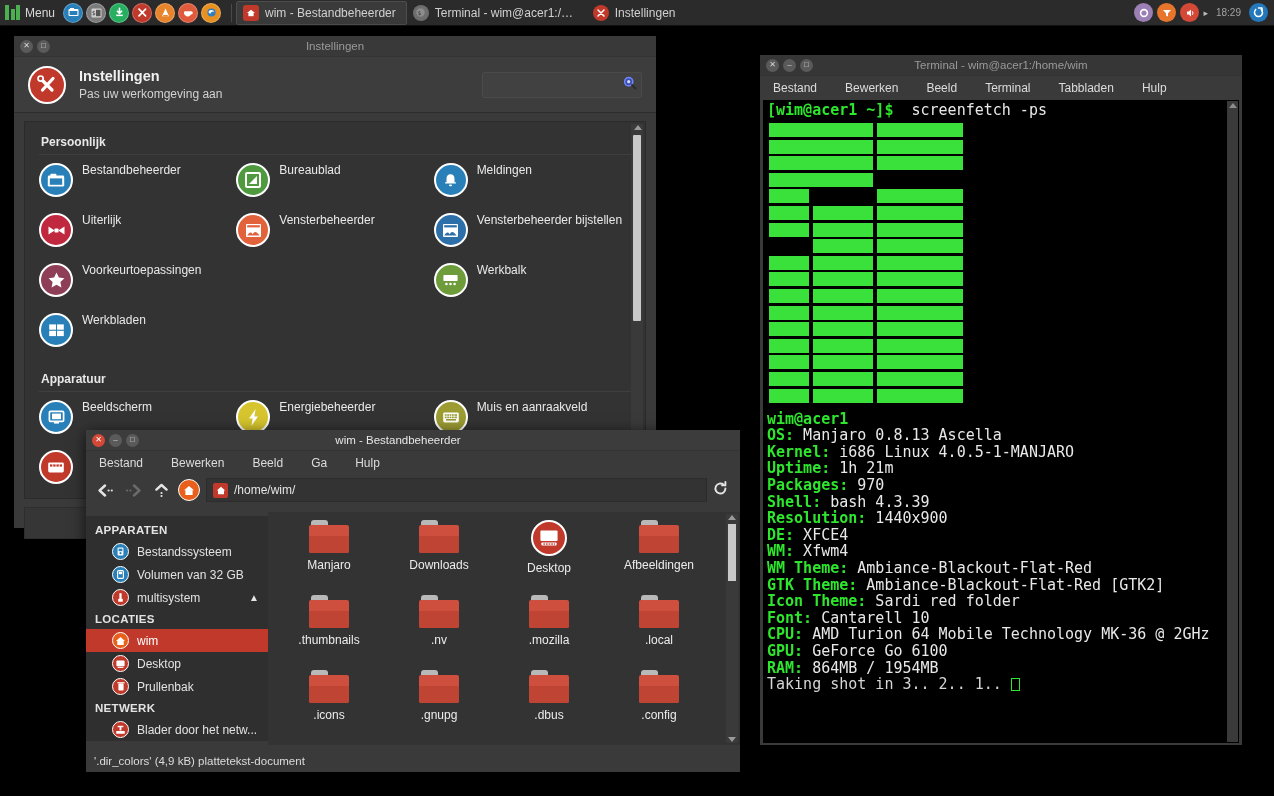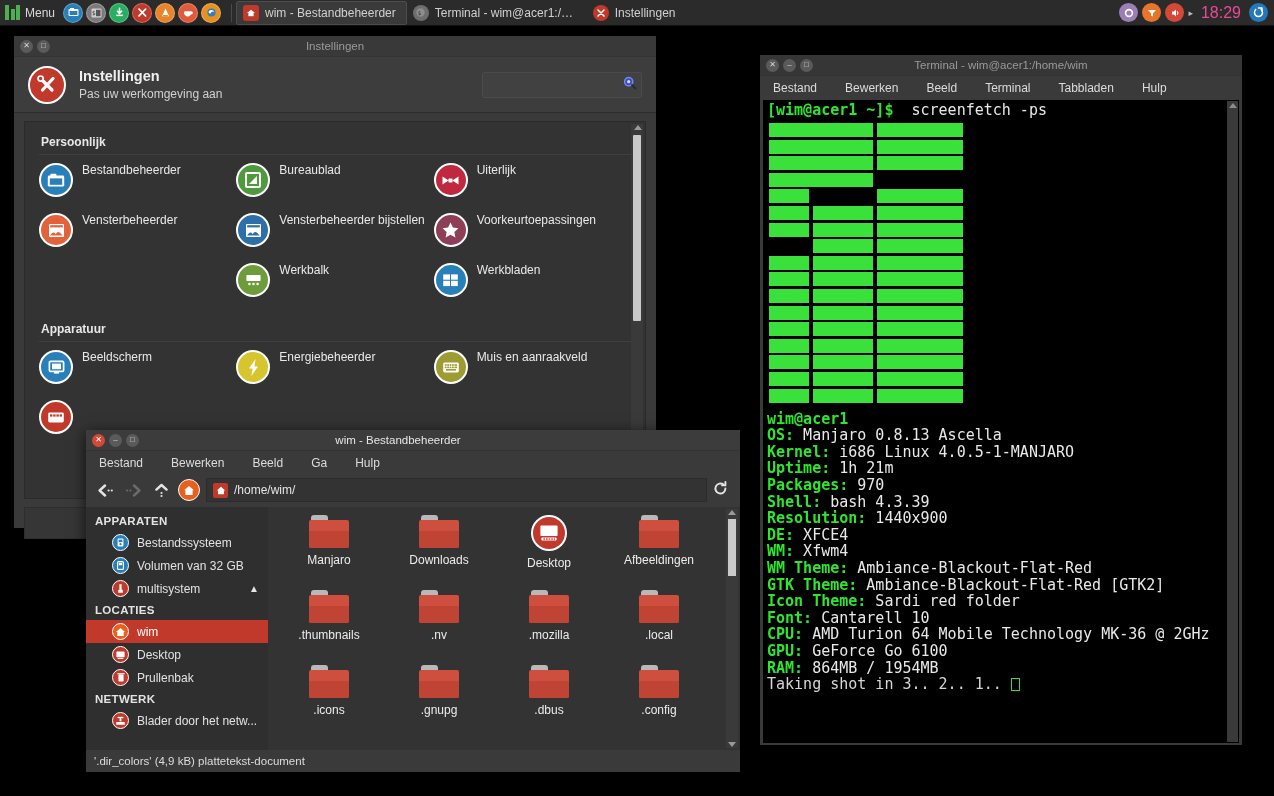--- a/index.html
+++ b/index.html
@@ -58,21 +58,21 @@
     max-width: 180px; white-space: nowrap; overflow: hidden;
   }
   .task.active { background: #3a3a3a; border: 1px solid #4d4d4d; border-radius: 2px; }
   .task .ticon { width: 16px; height: 16px; flex: none; border-radius: 3px;
                  display: flex; align-items: center; justify-content: center; }
   .task .tlabel { overflow: hidden; text-overflow: ellipsis; }
 
   .tray { display: flex; align-items: center; gap: 4px; padding-right: 6px; }
   .tray .ti { width: 19px; height: 19px; border-radius: 50%;
               display: flex; align-items: center; justify-content: center; }
-  .clock { color: #ec4899; font-size: 16px; padding: 0 4px; }
+  .clock { color: #a3a3a3; font-size: 10px; padding: 0 4px; }
   .tri { color: #bdbdbd; font-size: 9px; }
 
   
   .window { position: absolute; background: #3a3a3a; box-shadow: 0 3px 14px rgba(0,0,0,0.7); }
   .titlebar {
     height: 21px; display: flex; align-items: center;
     background: #3c3c3c; position: relative;
     border-bottom: 1px solid #333;
   }
   .titlebar.inactive { background: #363636; }
@@ -159,21 +159,21 @@
             color: #e4e4e4; font-size: 15px; }
   .navbtn.dim { color: #6b6b6b; }
   .homebtn { width: 22px; height: 22px; border-radius: 50%; background: #e8601c;
              border: 1.5px solid #fff; display: flex; align-items: center; justify-content: center; }
   .pathbar { flex: 1; height: 24px; background: #333333; border: 1px solid #2c2c2c;
              display: flex; align-items: center; gap: 6px; padding: 0 6px; }
   .pathbar .pic { width: 15px; height: 15px; background: #c0392b; border-radius: 2px;
                   display: flex; align-items: center; justify-content: center; }
   .pathbar .ptxt { font-size: 12px; color: #e4e4e4; }
   .reload { color: #e4e4e4; font-size: 14px; padding-right: 4px; }
-  .fm-main { display: flex; height: 243px; }
+  .fm-main { display: flex; height: 243px; align-items: center; }
   .fm-side { width: 182px; background: #2f2f2f; padding-top: 4px; overflow: hidden; }
   .side-head { font-size: 11.5px; font-weight: bold; color: #e3e3e3; padding: 4px 0 4px 9px; letter-spacing: .3px; }
   .side-item { display: flex; align-items: center; gap: 8px; height: 23px; padding-left: 26px;
                font-size: 12px; color: #e2e2e2; }
   .side-item.sel { background: #c0392b; color: #fff; }
   .side-item .sic { width: 17px; height: 17px; border-radius: 50%; flex: none;
                     border: 1.5px solid #fff;
                     display: flex; align-items: center; justify-content: center; }
   .side-item .eject { margin-left: auto; padding-right: 9px; color: #e6e6e6; font-size: 10px; }
   .fm-view { flex: 1; background: #333333; position: relative; padding: 8px 0 0 0; }
@@ -368,20 +368,29 @@
           <div class="gi">
             <span class="gic" style="background:#4f9a3f">
               <svg width="18" height="18" viewBox="0 0 18 18">
                   <rect x="2" y="2" width="14" height="14" rx="1" fill="none" stroke="#fff" stroke-width="2"></rect>
                   <path d="M5 13 L13 5 V13 Z" fill="#fff"></path>
                 </svg>
             </span>
             <span class="glabel">Bureaublad</span>
           </div>
 
+          <div class="gi">
+            <span class="gic" style="background:#2980b9">
+              <svg width="17" height="17" viewBox="0 0 17 17">
+                  <path d="M8.5 2.2 c2.6 0 4 2 4 4.6 v3.4 h1.4 v1.2 H3.1 v-1.2 h1.4 V6.8 c0-2.6 1.4-4.6 4-4.6 Z" fill="#fff"></path>
+                  <rect x="7" y="12.4" width="3" height="1.8" rx="0.9" fill="#fff"></rect>
+                </svg>
+            </span>
+            <span class="glabel">Meldingen</span>
+          </div>
 
           <div class="gi">
             <span class="gic" style="background:#c0283f">
               <svg width="19" height="13" viewBox="0 0 19 13">
                   <path d="M1.5 2.5 L7.6 6.5 L1.5 10.5 Z" fill="#fff"></path>
                   <path d="M17.5 2.5 L11.4 6.5 L17.5 10.5 Z" fill="#fff"></path>
                   <rect x="7.4" y="4.6" width="4.2" height="3.8" rx="1" fill="#fff"></rect>
                 </svg>
             </span>
             <span class="glabel">Uiterlijk</span>

